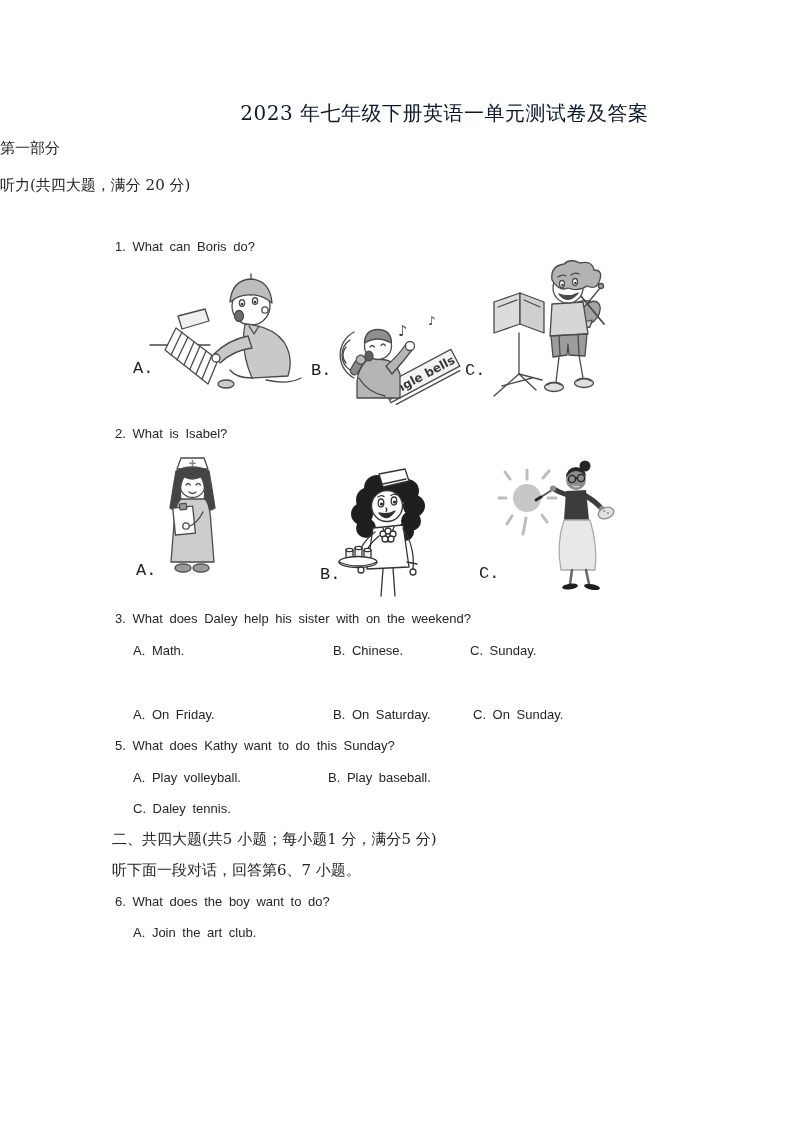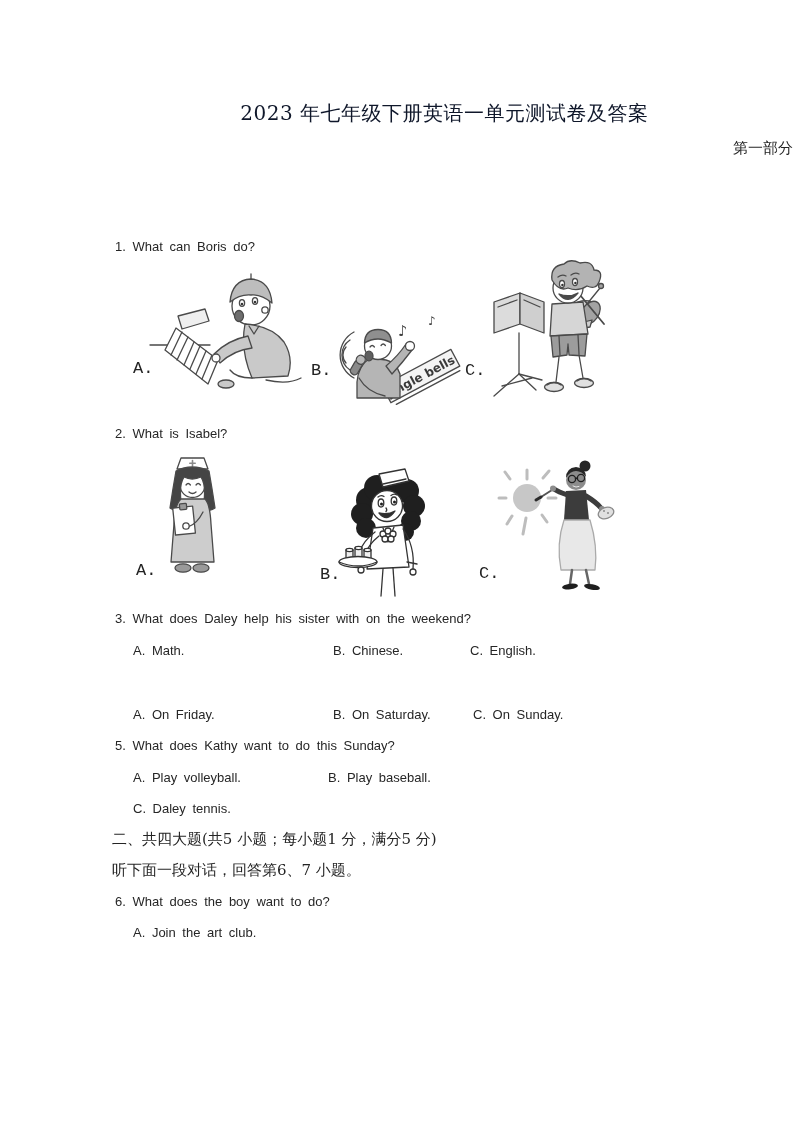--- a/index.html
+++ b/index.html
@@ -3,36 +3,37 @@
 <meta charset="utf-8">
 <style>
   html,body{margin:0;padding:0;background:#ffffff;}
   .page{position:relative;width:793px;height:1122px;background:#fff;overflow:hidden;
         font-family:"Liberation Sans",sans-serif;color:#2b2b2b;}
   .line{position:absolute;white-space:nowrap;}
   .title{left:0;width:793px;text-align:center;
          font-family:"DejaVu Serif","Liberation Serif",serif;
          font-size:20px;letter-spacing:0.5px;color:#0f172a;padding-left:48px;}
   .cn{font-family:"DejaVu Serif","Liberation Serif",serif;font-size:15px;color:#242424;}
-  .center{left:0;width:793px;text-align:right;}
+  .center{left:0;width:793px;text-align:left;}
   .en{font-family:Liberation Sans, sans-serif;font-size:13px;
       word-spacing:3px;color:#262626;}
   .opt-label{font-family:"Liberation Mono","DejaVu Sans Mono",monospace;
              font-size:17px;color:#222;}
   .illus{position:absolute;}
   .illus svg{display:block;overflow:visible;width:100%;height:100%;}
   .svgtxt{font-family:"DejaVu Sans",sans-serif;}
 </style>
 </head>
 <body>
 
 <div class="page">
 
   <div class="line title" style="top:100px">2023 年七年级下册英语一单元测试卷及答案</div>
   <div class="line cn center" style="top:139px">第一部分</div>
+  <div class="line cn center" style="top:176px">听力(共四大题，满分 20 分)</div>
 
   <div class="line en" style="left:115px;top:239px">1. What can Boris do?</div>
 
   <span class="line opt-label" style="left:133px;top:359px">A.</span>
   <div class="illus" style="left:148px;top:266px;width:164px;height:126px">
     <svg viewBox="0 0 164 126">
       <g stroke="#4a4a4a" stroke-width="1.3" fill="none" stroke-linecap="round" stroke-linejoin="round">
         <line x1="2" y1="79" x2="62" y2="79"></line>
         <path d="M30,50 L57,43 L61,55 L34,63 Z" fill="#efefef"></path>
         <path d="M28,62 L70,94 L60,118 L17,84 Z" fill="#ffffff"></path>
@@ -255,21 +256,21 @@
         <line x1="86" y1="112" x2="89" y2="126" stroke="#666" stroke-width="2.5"></line>
         <ellipse cx="70" cy="128.5" rx="8" ry="2.8" transform="rotate(-8 70 128.5)" fill="#1f1f1f" stroke="none"></ellipse>
         <ellipse cx="92" cy="129" rx="8" ry="2.8" transform="rotate(10 92 129)" fill="#1f1f1f" stroke="none"></ellipse>
       </g>
     </svg>
   </div>
 
   <div class="line en" style="left:115px;top:611px">3. What does Daley help his sister with on the weekend?</div>
   <span class="line en" style="left:133px;top:643px">A. Math.</span>
   <span class="line en" style="left:333px;top:643px">B. Chinese.</span>
-  <span class="line en" style="left:470px;top:643px">C. English.</span>
+  <span class="line en" style="left:470px;top:643px">C. Sunday.</span>
 
   <span class="line en" style="left:133px;top:707px">A. On Friday.</span>
   <span class="line en" style="left:333px;top:707px">B. On Saturday.</span>
   <span class="line en" style="left:473px;top:707px">C. On Sunday.</span>
 
   <div class="line en" style="left:115px;top:738px">5. What does Kathy want to do this Sunday?</div>
   <span class="line en" style="left:133px;top:770px">A. Play volleyball.</span>
   <span class="line en" style="left:328px;top:770px">B. Play baseball.</span>
   <span class="line en" style="left:133px;top:801px">C. Daley tennis.</span>
 

